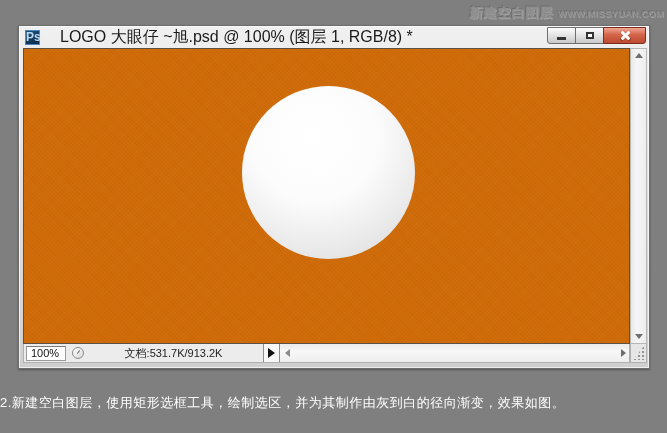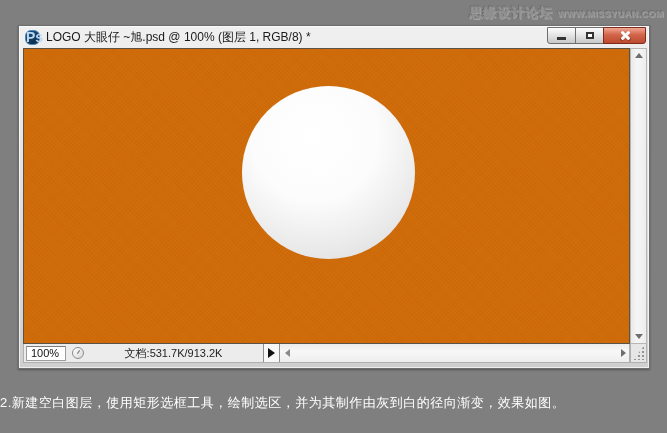--- a/index.html
+++ b/index.html
@@ -4,33 +4,33 @@
 <style>
   * { margin:0; padding:0; box-sizing:border-box; }
   body { font-family:"Liberation Sans","DejaVu Sans",sans-serif; }
   .stage { position:relative; width:667px; height:433px; background:#7f7f7f; overflow:hidden; }
 
   
   .watermark { position:absolute; top:3px; right:3px; color:#8f8f8f;
     text-shadow:1px 1px 0 rgba(255,255,255,0.28), -1px -1px 0 rgba(60,60,60,0.25);
     white-space:nowrap; }
   .watermark .wm-name { font-size:13px; font-weight:bold; letter-spacing:1px; }
-  .watermark .wm-url { font-size:9px; font-weight:bold; letter-spacing:0.5px; }
+  .watermark .wm-url { font-size:9px; font-weight:normal; letter-spacing:0.5px; }
 
   
   .win { position:absolute; left:18px; top:25px; width:632px; height:344px;
     background:linear-gradient(#f0f0f0,#cfcfcf); border:1px solid #6e6e6e;
     box-shadow:inset 0 0 0 1px rgba(255,255,255,0.65), 0 1px 2px rgba(0,0,0,0.35); }
 
   .titlebar { position:absolute; left:0; top:0; right:0; height:22px;
     display:flex; align-items:center; padding-left:6px; }
-  .ps-icon { width:15px; height:15px; border-radius:6px; flex:0 0 auto;
+  .ps-icon { width:15px; height:15px; border-radius:0; flex:0 0 auto;
     background:linear-gradient(160deg,#1b4e79,#0d2c4a); border:1px solid #4a86c0;
-    color:#bcd8f0; font-size:14px; font-weight:bold; line-height:13px; text-align:center; }
-  .title-text { margin-left:6px; font-size:12px; color:#1a1a1a; white-space:nowrap;
+    color:#bcd8f0; font-size:12px; font-weight:bold; line-height:13px; text-align:center; }
+  .title-text { margin-left:20px; font-size:16px; color:#1a1a1a; white-space:nowrap;
     overflow:hidden; flex:1 1 auto; }
   .win-controls { display:flex; margin-right:3px; margin-top:-3px; flex:0 0 auto; }
   .wbtn { height:17px; border:1px solid #6f6f6f; display:flex; align-items:center;
     justify-content:center; background:linear-gradient(#fdfdfd,#c9c9c9); cursor:default; }
   .wbtn.min { width:29px; border-radius:0 0 0 3px; }
   .wbtn.max { width:29px; margin-left:-1px; }
   .wbtn.close { width:43px; margin-left:-1px; border-radius:0 0 3px 0;
     background:linear-gradient(#f2a593,#d2654a 45%,#bc4a30); border-color:#7d2b1a; }
   .glyph-min { width:9px; height:3px; background:#333; margin-top:6px; }
   .glyph-max { width:8px; height:7px; border:2px solid #333; background:#fff; }
@@ -98,21 +98,21 @@
   
   .caption { position:absolute; left:0; top:394px; width:100%; text-align:left;
     color:#ffffff; font-size:13px; letter-spacing:0.5px; white-space:nowrap; }
 </style>
 </head>
 <body>
 
 <div class="stage">
 
   <div class="watermark">
-    <span class="wm-name">思缘设计论坛</span>
+    <span class="wm-name">新建空白图层</span>
     <span class="wm-url">WWW.MISSYUAN.COM</span>
   </div>
 
   <div class="win">
 
     <div class="titlebar">
       <div class="ps-icon">Ps</div>
       <div class="title-text">LOGO 大眼仔 ~旭.psd @ 100% (图层 1, RGB/8) *</div>
       <div class="win-controls">
         <div class="wbtn min">

